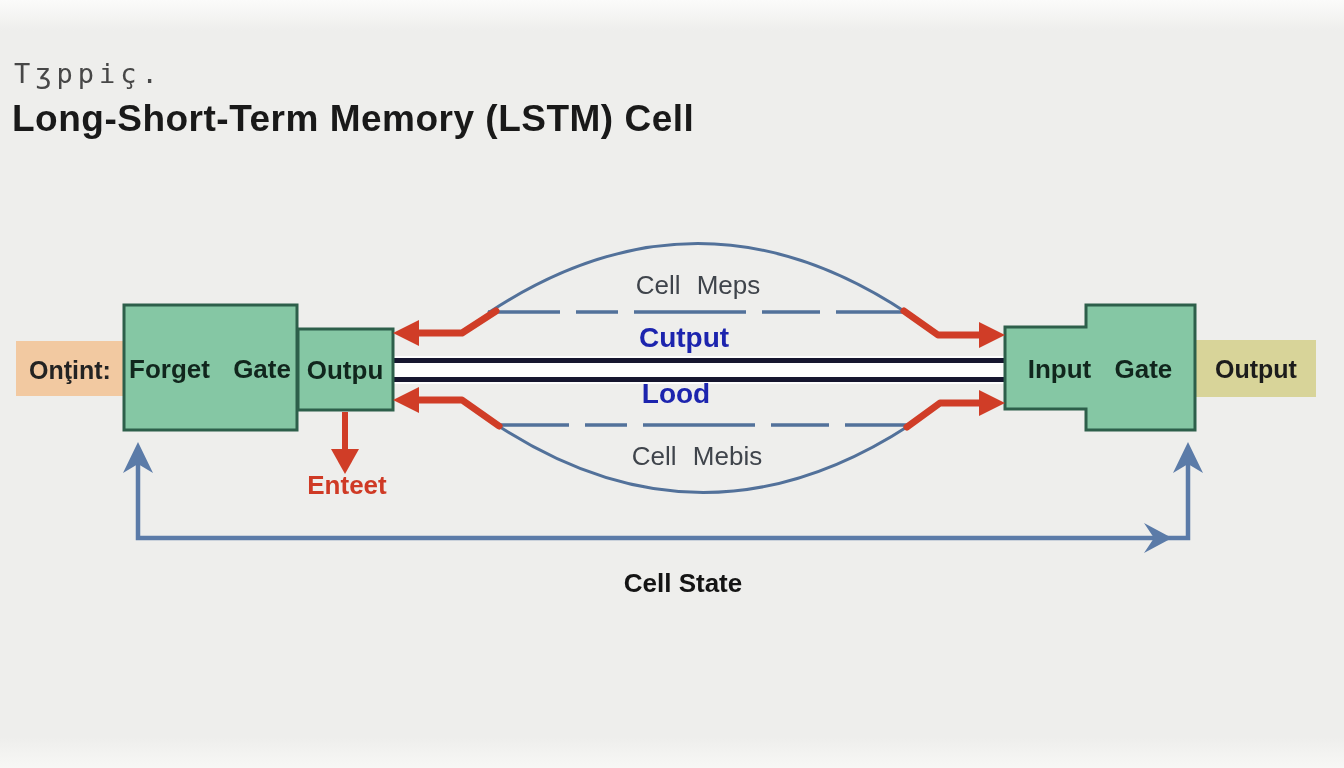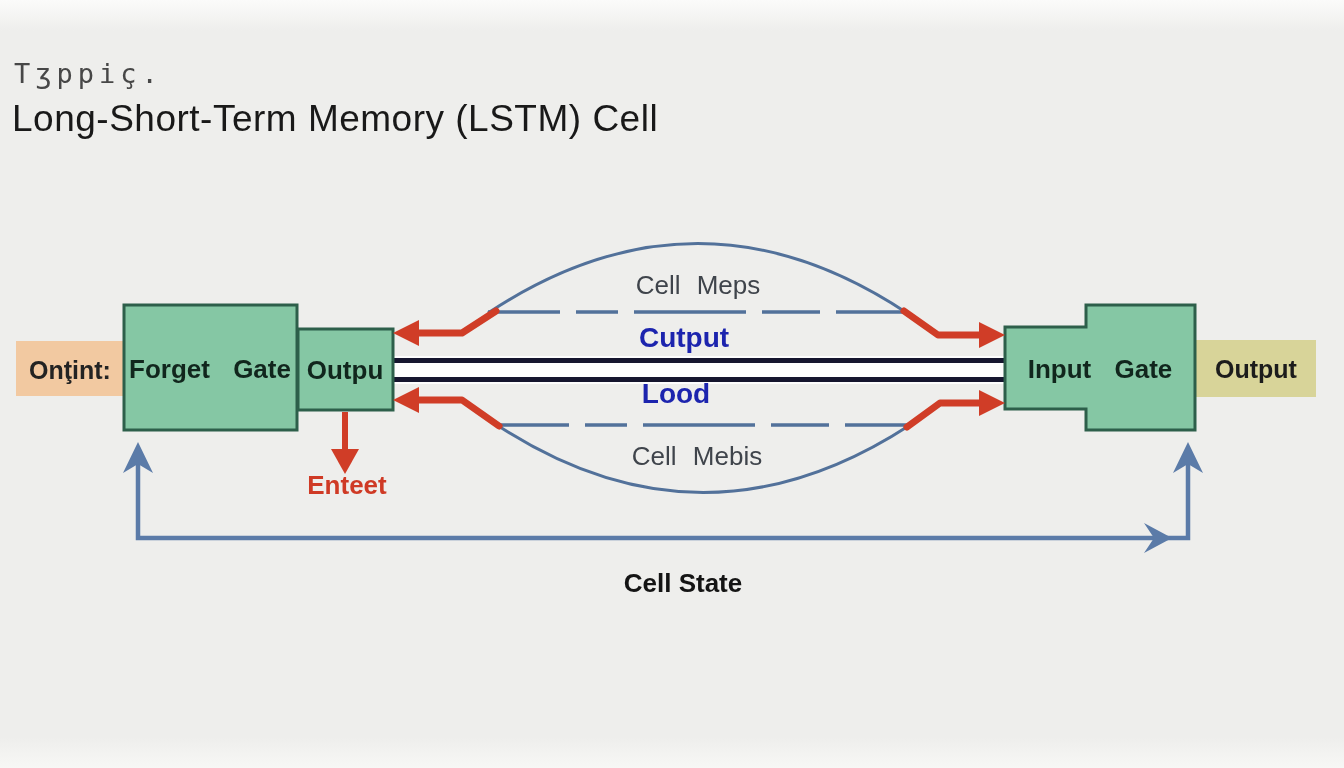--- a/index.html
+++ b/index.html
@@ -12,21 +12,21 @@
     position:relative;width:1344px;height:768px;
     background:linear-gradient(180deg,#fbfbfa 0%, #eeeeec 4%, #eeeeec 96%, #f7f7f5 100%);
   }
   .topic{
     position:absolute;left:14px;top:58px;
     font-family:"DejaVu Sans Mono", monospace;
     font-size:27px;color:#474747;letter-spacing:5px;
   }
   .main-title{
     position:absolute;left:12px;top:98px;
-    font-size:37px;color:#191919;font-weight:400;letter-spacing:0.5px;
+    font-size:37px;color:#191919;font-weight:700;letter-spacing:0.5px;
   }
   svg{position:absolute;left:0;top:0;}
   text{font-family:"Liberation Sans", sans-serif;}
   .gate-label{font-size:26px;font-weight:600;fill:#11261d;word-spacing:16px;}
   .box-label{font-size:25px;font-weight:600;fill:#1c1c1c;}
   .hidden-label{font-size:26px;fill:#3f444b;word-spacing:9px;}
   .bus-label{font-size:28px;font-weight:700;fill:#1c24ae;}
   .enter-label{font-size:26px;font-weight:700;fill:#cf3a25;}
   .state-label{font-size:26px;font-weight:700;fill:#141414;}
 </style>

